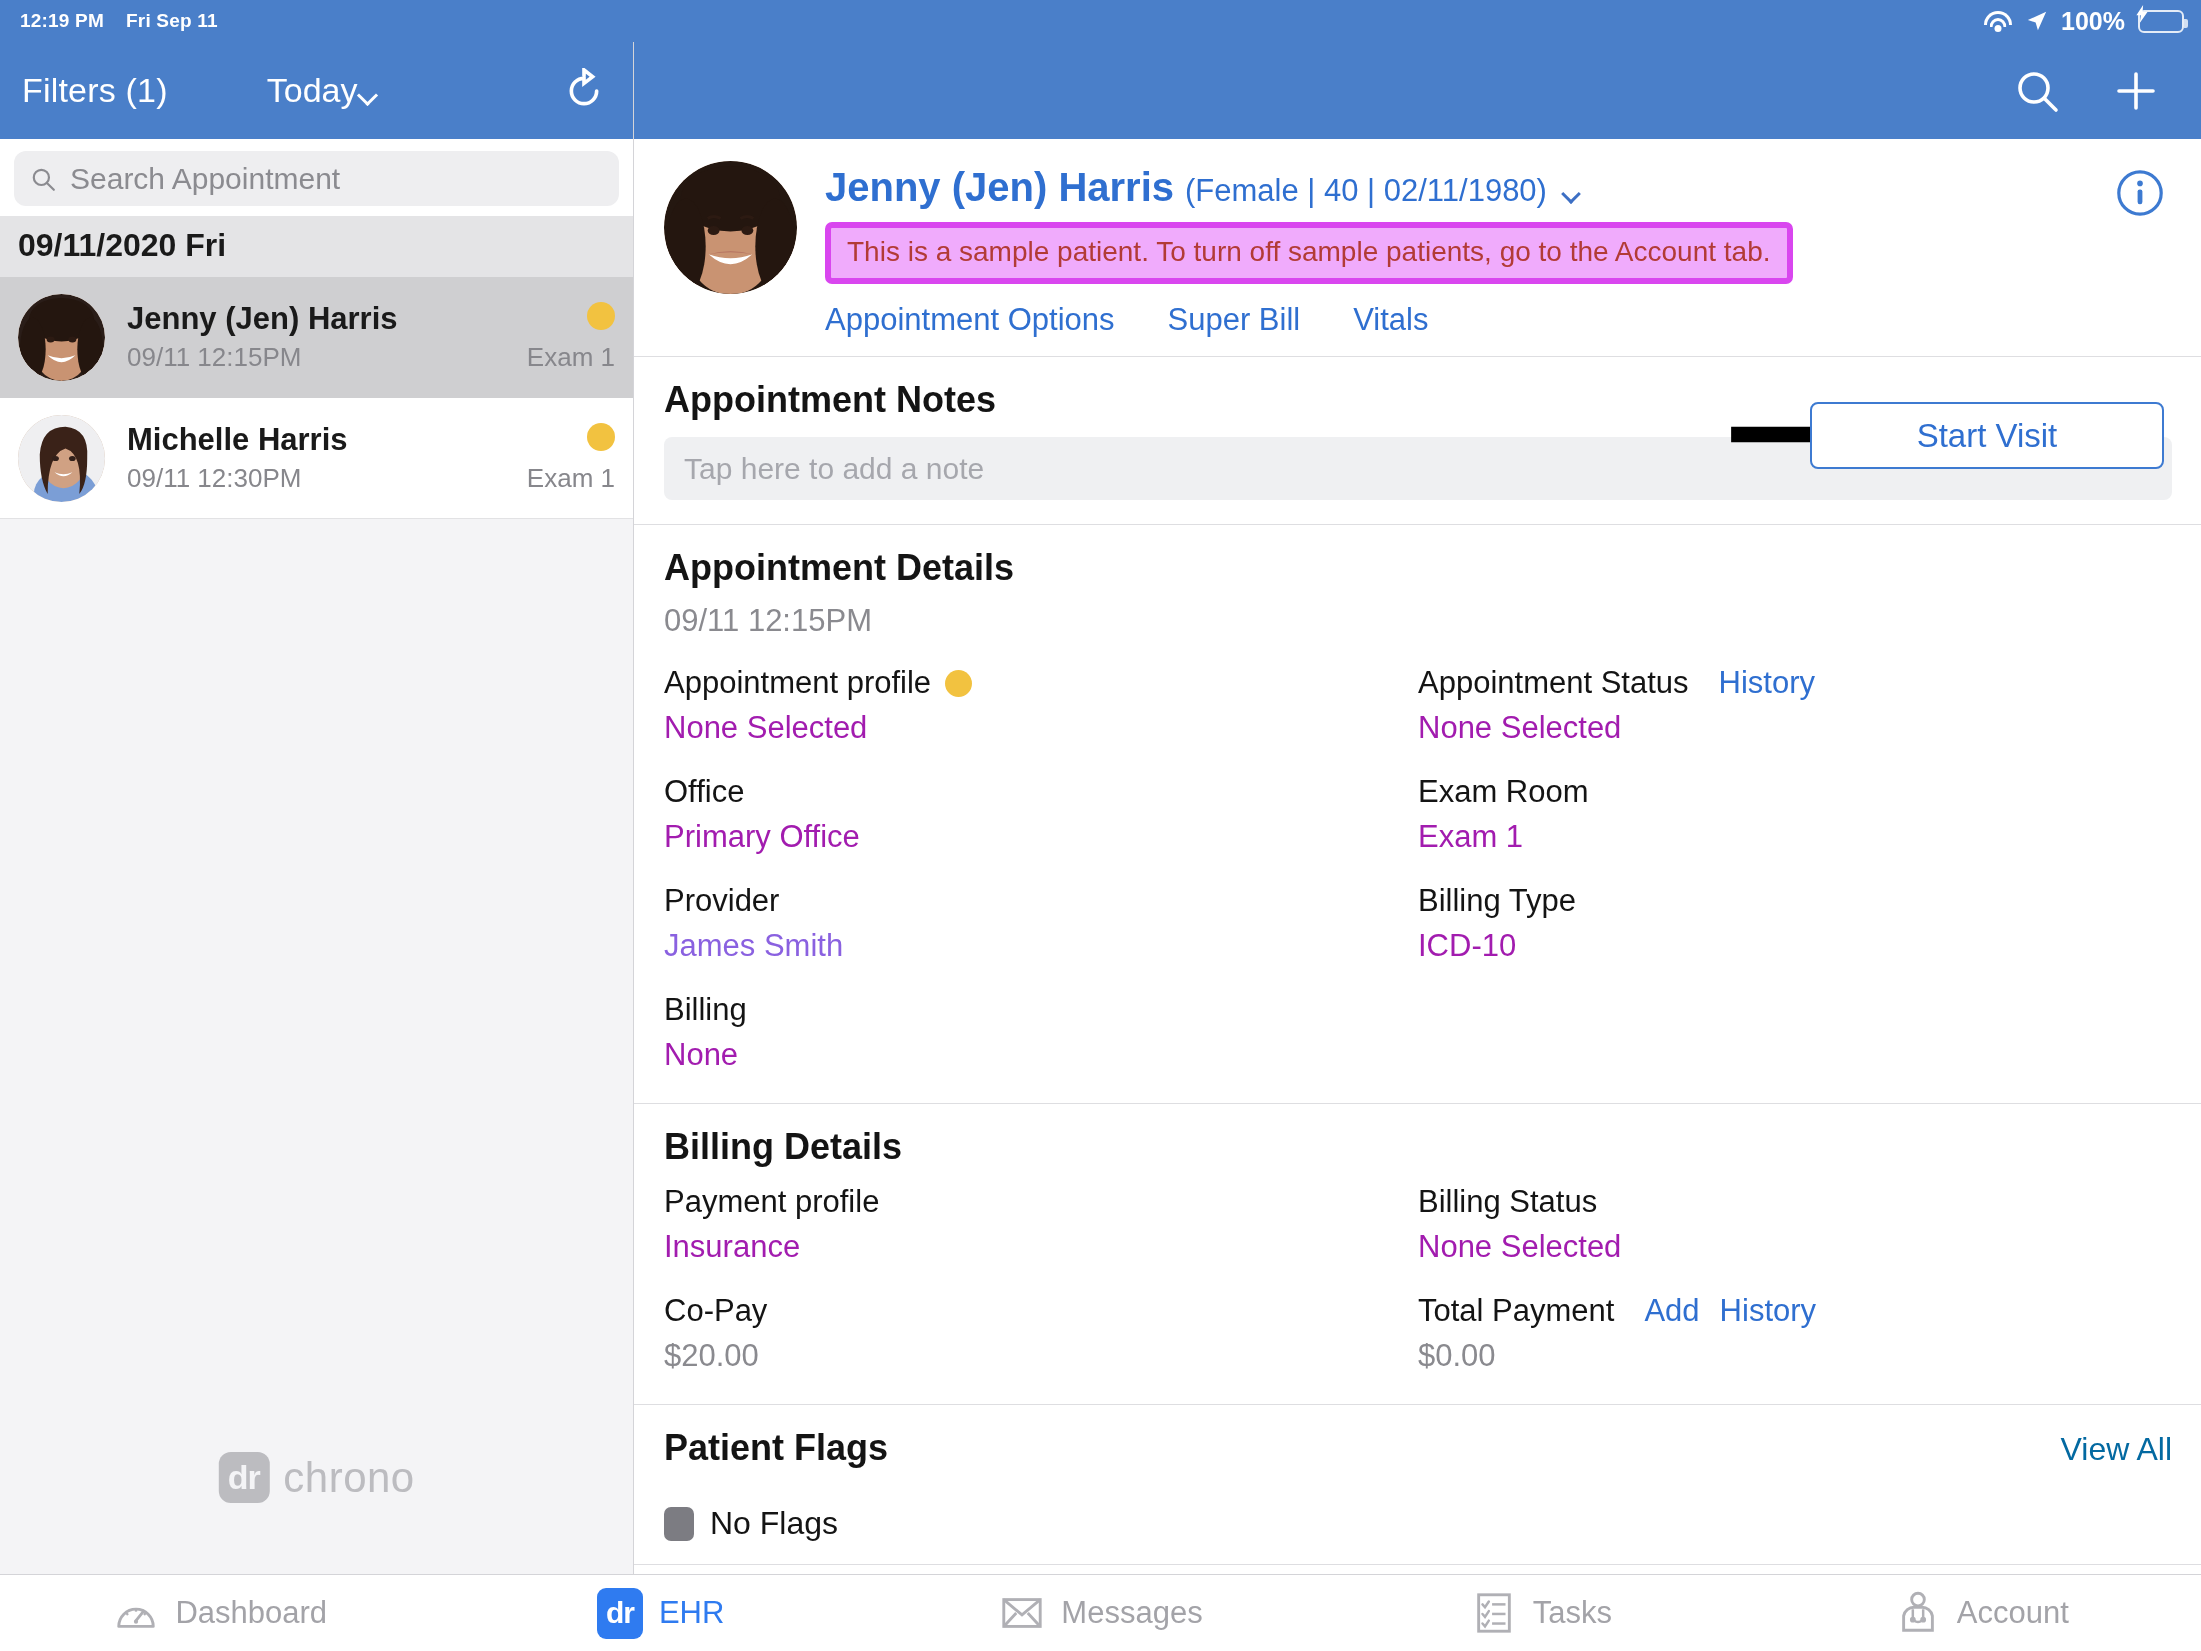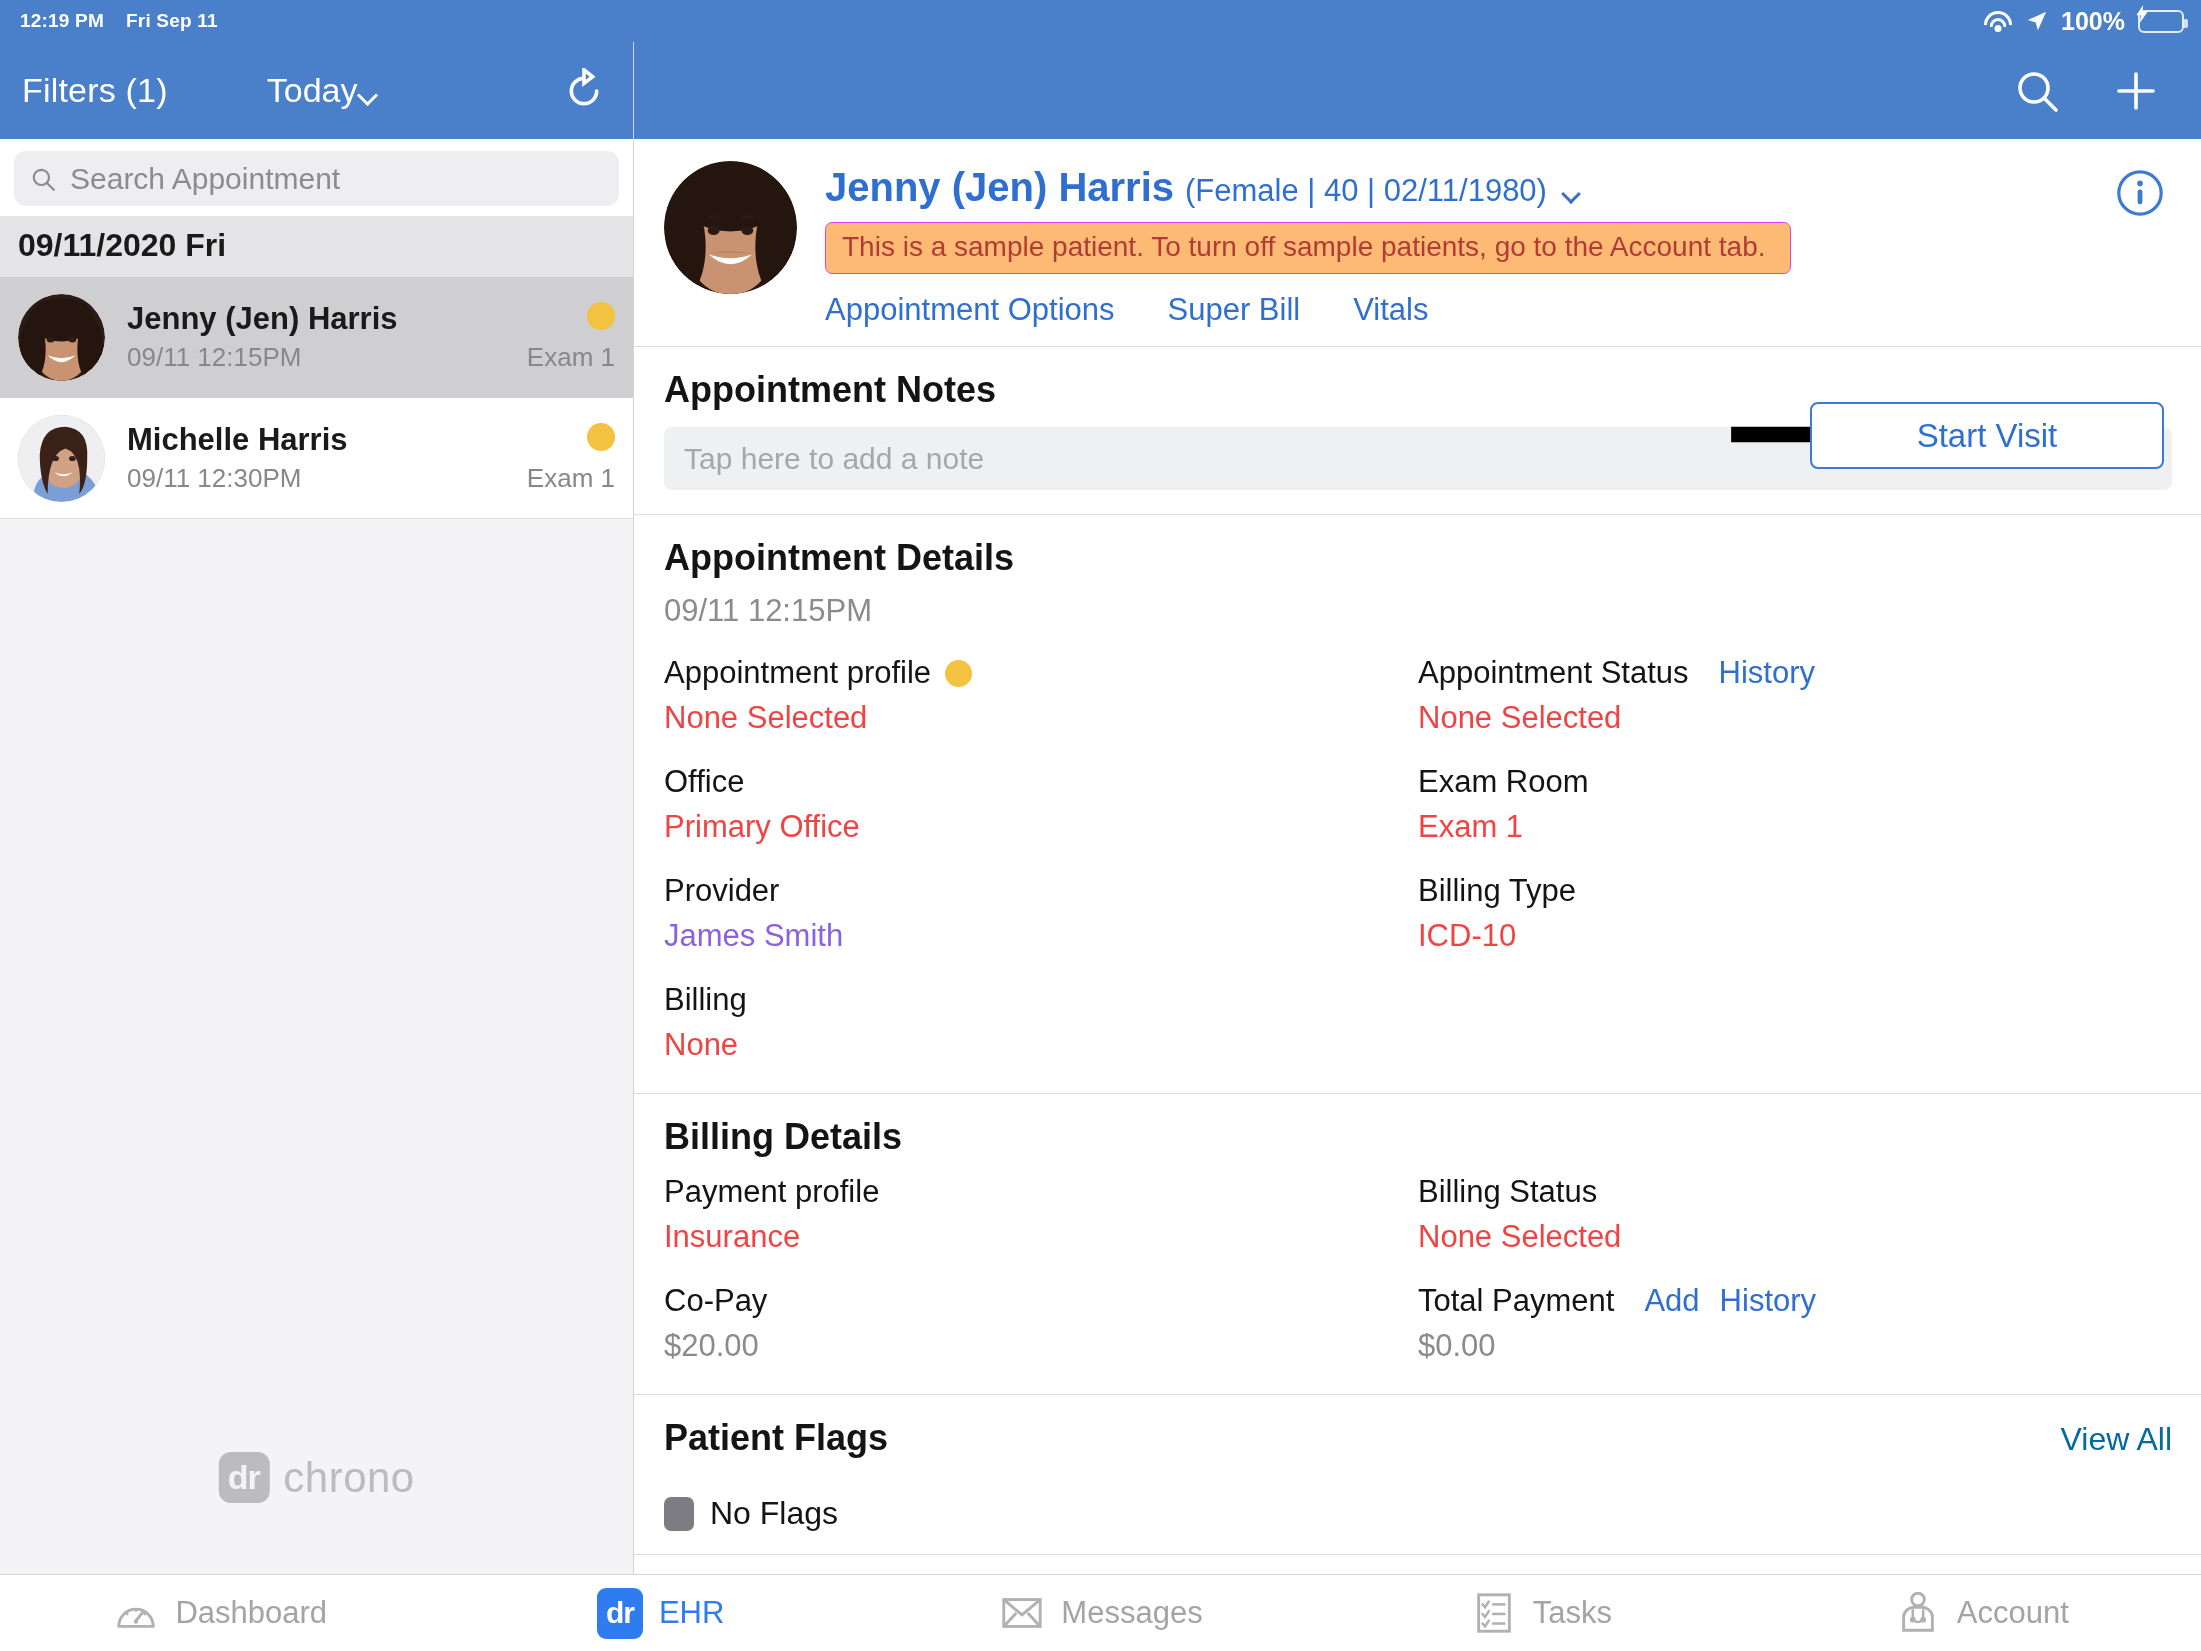--- a/index.html
+++ b/index.html
@@ -74,22 +74,22 @@
   .right-scroll { flex:1; overflow:hidden; display:flex; flex-direction:column;}
 
   .pt-header { display:flex; padding:22px 30px 18px 30px; gap:28px; position:relative; flex:none;}
   .avatar-lg { width:133px; height:133px; border-radius:50%; flex:none; overflow:hidden; background:#d8c6b8;}
   .pt-main { flex:1; min-width:0; padding-top:4px;}
   .pt-nameline { display:flex; align-items:baseline; gap:11px; flex-wrap:nowrap;}
   .pt-name { font-size:40px; font-weight:700; color:#2f6fd0;}
   .pt-demo { font-size:31px; color:#2f6fd0;}
   .chev-blue { display:inline-block; width:14px; height:14px; border-right:3.5px solid #3d6fc4; border-bottom:3.5px solid #3d6fc4;
       transform:rotate(45deg); margin-left:6px; margin-bottom:6px;}
-  .sample-banner { margin-top:12px; display:inline-block; background:#fdba74; color:#b23b36; font-size:28px;
-      padding:8px 24px 10px 16px; border-radius:7px; border:1px solid #d946ef;}
+  .sample-banner { margin-top:12px; display:inline-block; background:#f0abfc; color:#b23b36; font-size:28px;
+      padding:8px 16px 10px 16px; border-radius:7px; border:6px solid #d946ef;}
   .pt-links { margin-top:18px; display:flex; align-items:center; gap:53px;}
   .pt-link { font-size:31px; color:#2f6fd0;}
   .info-btn { position:absolute; right:38px; top:30px; width:48px; height:48px;}
 
   .arrow-wrap { position:absolute; right:244px; top:269px; width:228px; height:53px;}
   .start-visit { position:absolute; right:38px; top:263px; width:354px; height:67px; border:2px solid #3d7ad1; border-radius:8px;
       display:flex; align-items:center; justify-content:center; color:#2f6fd0; font-size:33px; background:#fff;}
 
   .divider { height:1px; background:#dedee1; margin:0; flex:none;}
 
@@ -100,21 +100,21 @@
 
   .appt-date { font-size:31px; color:#8a8a8f; margin-top:14px;}
 
   .grid2 { display:flex; margin-top:26px;}
   .col { width:50%; }
   .field { margin-bottom:28px; }
   .field:last-child { margin-bottom:0; }
   .f-label { font-size:31px; color:#141414; display:flex; align-items:center; gap:14px;}
   .f-label .dot-yellow { width:27px; height:27px;}
   .f-link-inline { color:#2f6fd0; font-size:31px; margin-left:16px;}
-  .f-value { font-size:31px; margin-top:9px; color:#ef4444;}
+  .f-value { font-size:31px; margin-top:9px; color:#a21caf;}
   .f-value.purple { color:#8a61e0;}
   .f-value.gray { color:#8a8a8f;}
 
   .sec-head-row { display:flex; align-items:baseline; justify-content:space-between;}
   .view-all { color:#0369a1; font-size:32px;}
   .flag-row { display:flex; align-items:center; gap:16px; margin-top:36px;}
   .flag-chip { width:30px; height:34px; border-radius:7px; background:#7c7c82;}
   .flag-text { font-size:32px; color:#141414;}
 
   

